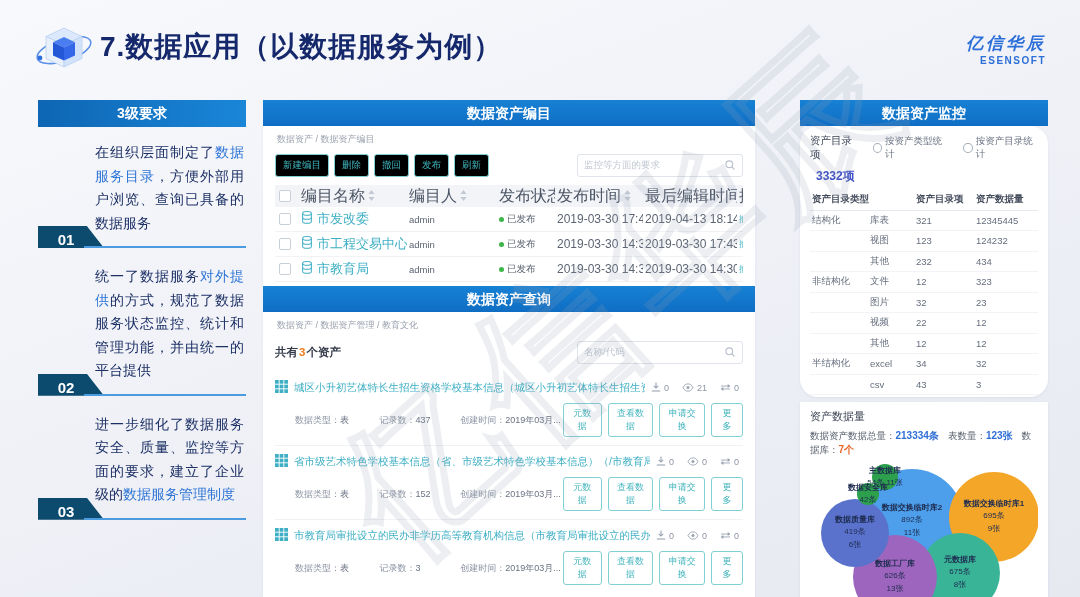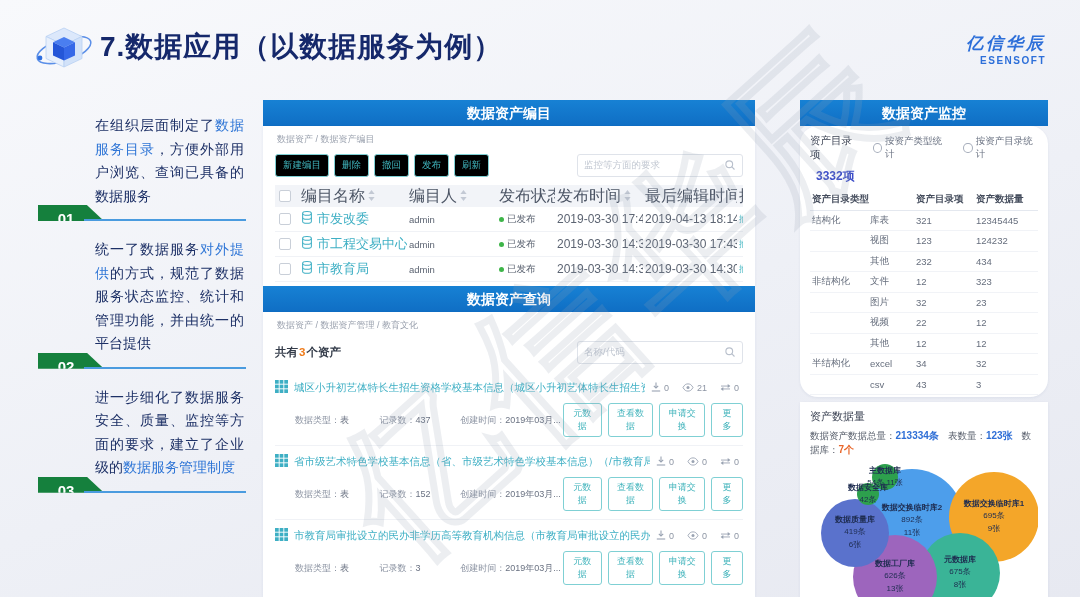--- a/index.html
+++ b/index.html
@@ -18,21 +18,21 @@
   
   .watermark{position:absolute;left:280px;top:185px;font-size:160px;font-weight:bold;
     color:transparent;-webkit-text-stroke:2px rgba(148,158,178,0.18);
     transform:rotate(-42deg);letter-spacing:12px;white-space:nowrap;z-index:6;pointer-events:none;}
   
   .sidebar{position:absolute;left:38px;top:100px;width:208px;}
   .sidebar-title{height:27px;line-height:27px;text-align:center;color:#fff;font-size:14px;font-weight:bold;
     background:linear-gradient(90deg,#0e66b4,#1a86d8);}
   .req-item{position:relative;padding:14px 2px 16px 57px;font-size:14px;line-height:1.68;color:#1d3066;text-align:justify;}
   .req-item .hl{color:#2e75d6;}
-  .chip{position:absolute;left:0;bottom:3px;width:56px;height:16px;line-height:27px;background:#15803d;
+  .chip{position:absolute;left:0;bottom:3px;width:56px;height:22px;line-height:27px;background:#0c4a6e;
     color:#fff;font-weight:bold;font-size:15px;text-align:center;padding-right:10px;
     clip-path:polygon(0 0,74% 0,100% 100%,0 100%);}
   .req-line{position:absolute;left:46px;right:0;bottom:3px;height:2px;background:#4a9bdf;}
   
   .panel-header{height:26px;line-height:26px;text-align:center;color:#fff;font-size:14px;font-weight:bold;
     background:linear-gradient(180deg,#1781d4,#0f6ec4);}
   .card{background:#fff;box-shadow:0 1px 3px rgba(30,60,120,.07);}
   .breadcrumb{font-size:9px;color:#9aa1ae;padding:7px 2px 5px;}
   .search-box{margin-left:auto;width:152px;height:21px;border:1px solid #dfe3ea;border-radius:3px;
     display:flex;align-items:center;padding:0 6px;background:#fff;}
@@ -107,20 +107,21 @@
   <h1 class="slide-title">7.数据应用（以数据服务为例）</h1>
   <div class="brand">
     <div class="brand-cn">亿信华辰</div>
     <div class="brand-en">ESENSOFT</div>
   </div>
 </div>
 
 <div class="watermark">亿信华辰</div>
 
 <aside class="sidebar">
+  <div class="sidebar-title">3级要求</div>
   <div id="req-list">
       <div class="req-item">
         <div class="req-text"><span>在组织层面制定了</span><span class="hl">数据服务目录</span><span>，方便外部用户浏览、查询已具备的数据服务</span></div>
         <div class="chip">01</div>
         <div class="req-line"></div>
       </div>
       <div class="req-item">
         <div class="req-text"><span>统一了数据服务</span><span class="hl">对外提供</span><span>的方式，规范了数据服务状态监控、统计和管理功能，并由统一的平台提供</span></div>
         <div class="chip">02</div>
         <div class="req-line"></div>

